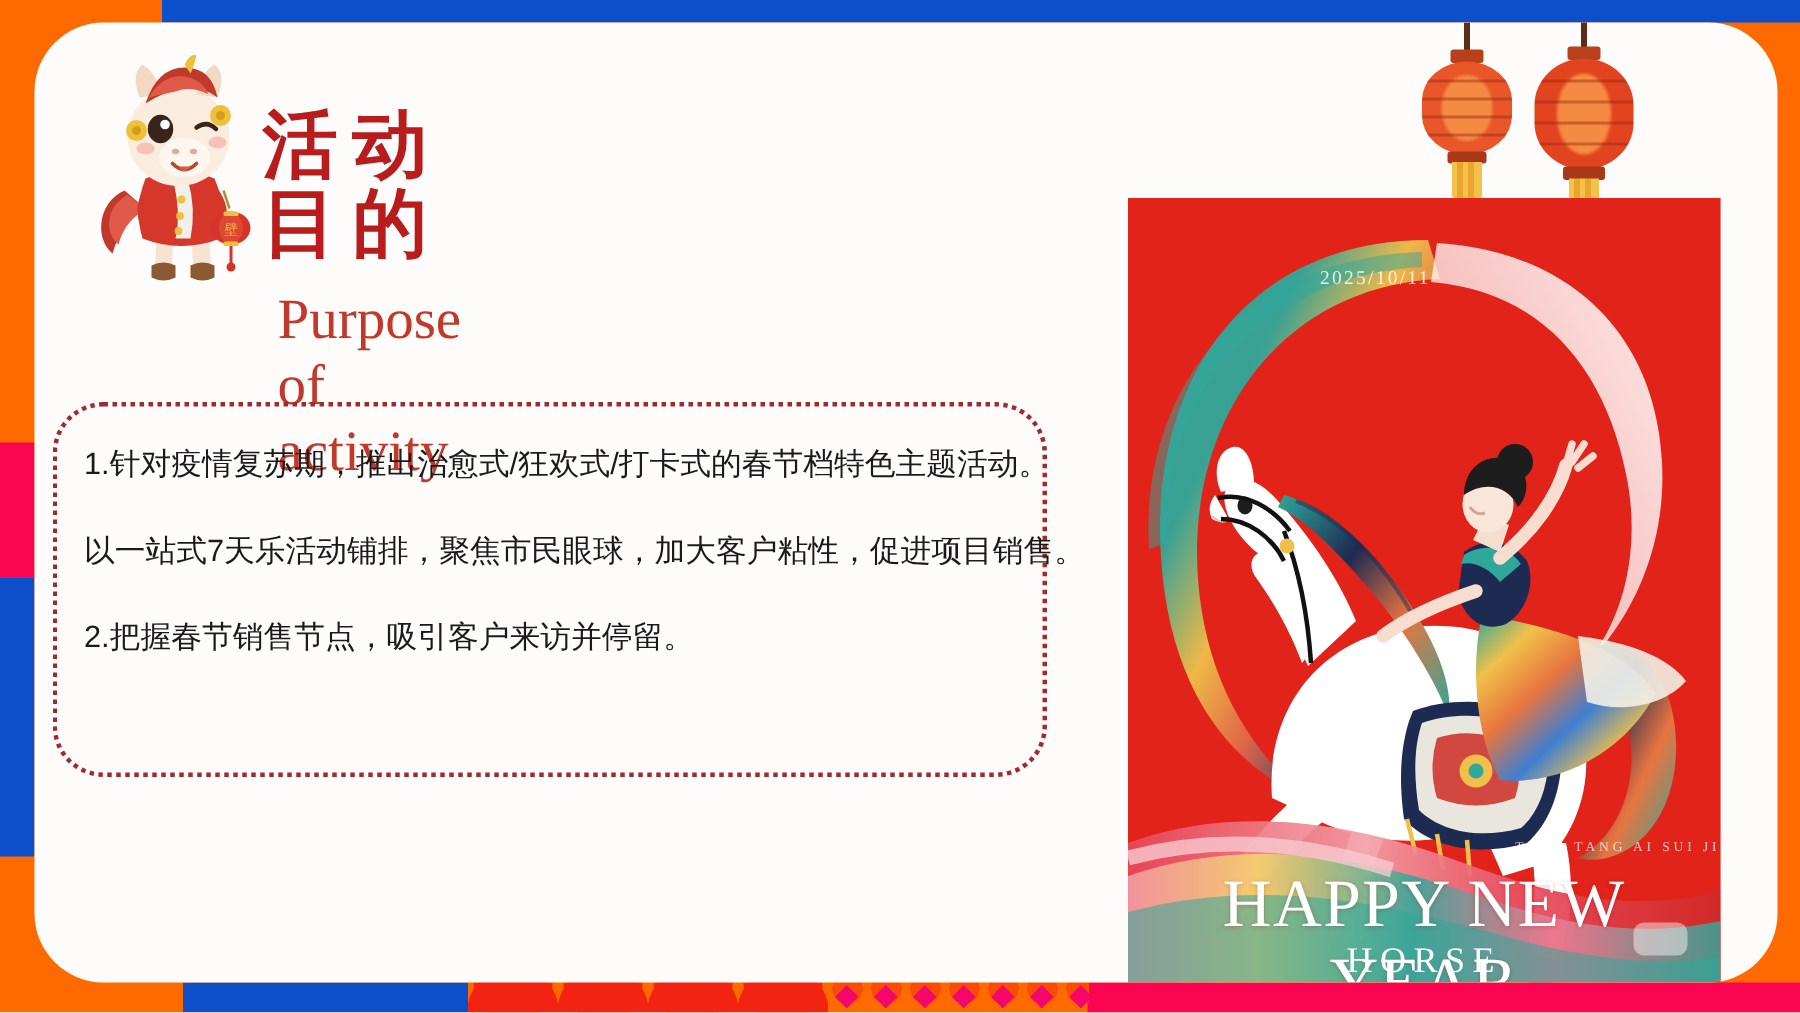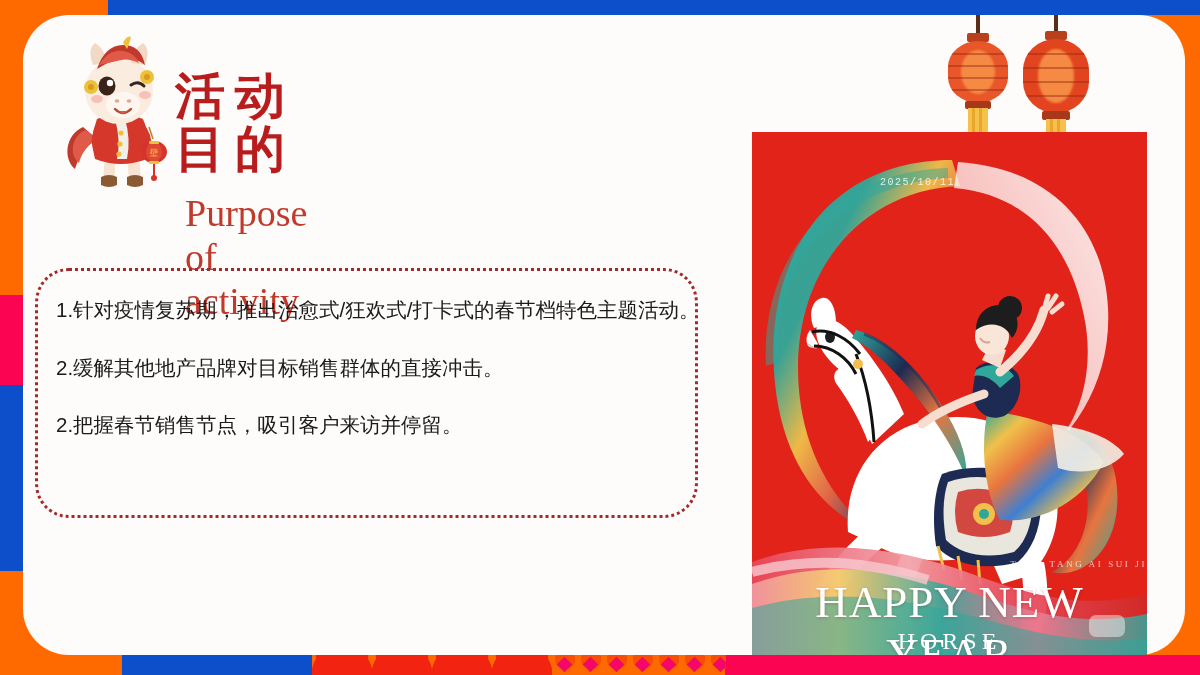--- a/index.html
+++ b/index.html
@@ -144,22 +144,22 @@
   
   #poster {
     position: absolute; left: 729px; top: 117px;
     width: 395px; height: 523px;
     background: #e22319;
     overflow: hidden;
   }
   .pdate {
     position: absolute; left: 128px; top: 45px;
     color: rgba(255,255,255,0.82);
-    font-size: 10px; letter-spacing: 1.5px;
-    font-family: Liberation Mono, monospace;
+    font-size: 13px; letter-spacing: 1.5px;
+    font-family: Liberation Serif, serif;
   }
   .psub {
     position: absolute; left: 0; right: 0; top: 427px; text-align: right;
     color: rgba(255,255,255,0.72); font-size: 9px; letter-spacing: 2.6px;
     font-family: "Liberation Serif", serif;
   }
   .ptitle {
     position: absolute; left: 0; right: 0; top: 444px; text-align: center;
     color: #ffffff; font-size: 45px; letter-spacing: 1px;
     font-family: "Liberation Serif", "DejaVu Serif", serif;
@@ -261,21 +261,21 @@
       </svg>
 
       <div id="title-block">
         <div class="title-cn">活动目的</div>
         <div class="title-en">Purpose of activity</div>
       </div>
     </div>
 
     <div id="content-box">
       <div class="cline">1.针对疫情复苏期，推出治愈式/狂欢式/打卡式的春节档特色主题活动。</div>
-      <div class="cline">2.缓解其他地产品牌对目标销售群体的直接冲击。</div>
+      <div class="cline">以一站式7天乐活动铺排，聚焦市民眼球，加大客户粘性，促进项目销售。</div>
       <div class="cline">2.把握春节销售节点，吸引客户来访并停留。</div>
     </div>
 
     <div class="lantern" style="left:925px; top:0px; width:60px; height:130px;">
       <div class="wire" style="top:0; height:20px;"></div>
       <div class="cap" style="top:18px;"></div>
       <div class="body" style="top:26px; width:60px; height:62px; background:#e8562a;">
         <div class="glow"></div>
         <div class="rib" style="top:12px;"></div>
         <div class="rib" style="top:24px;"></div>

